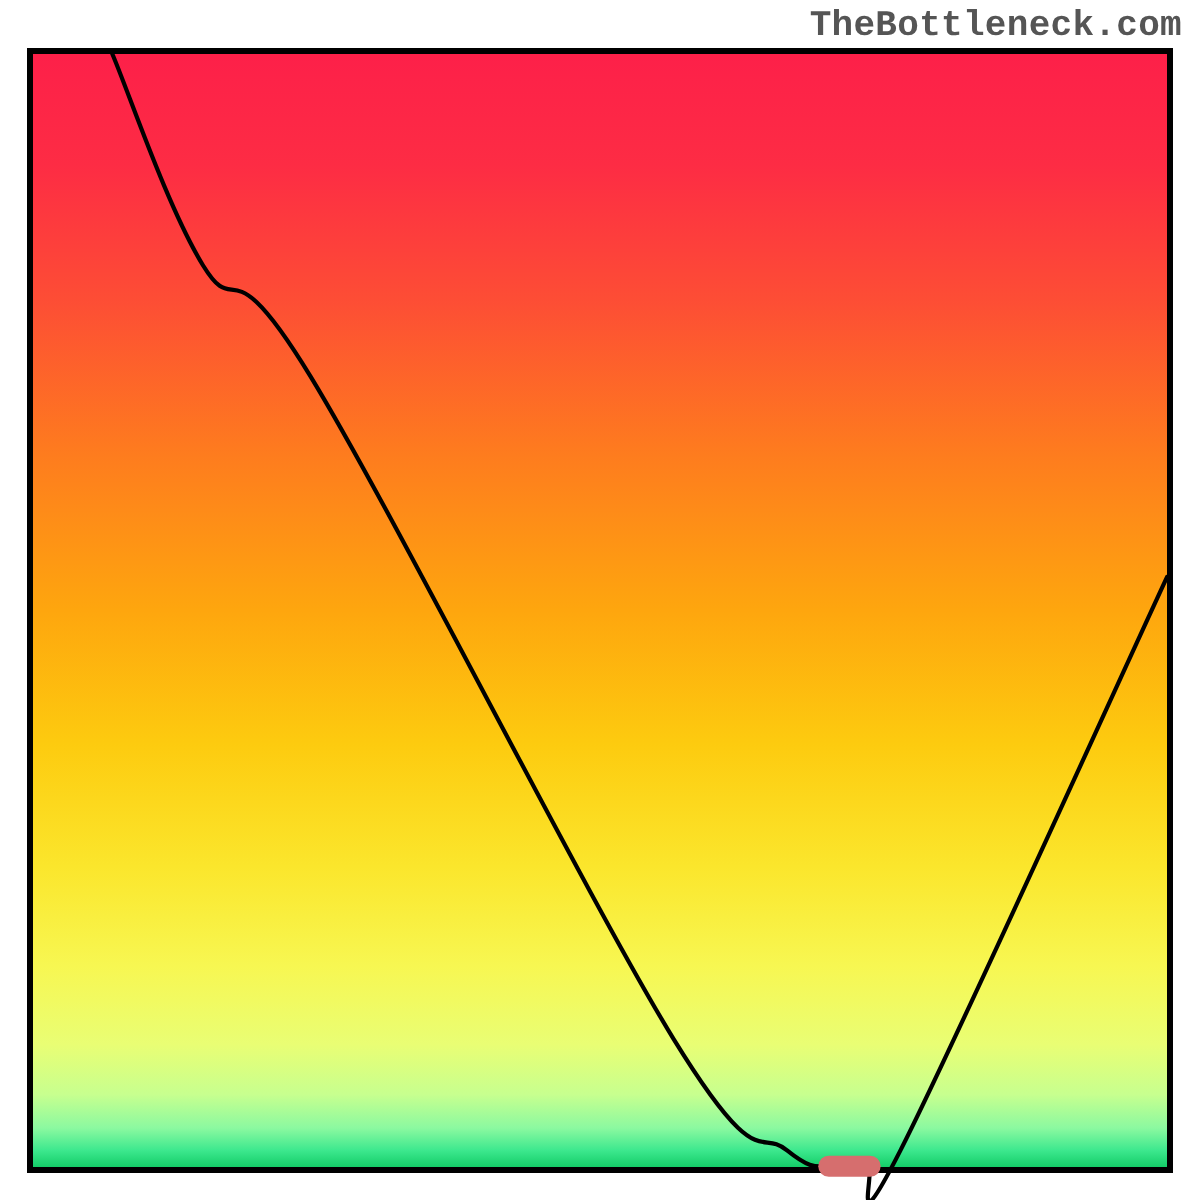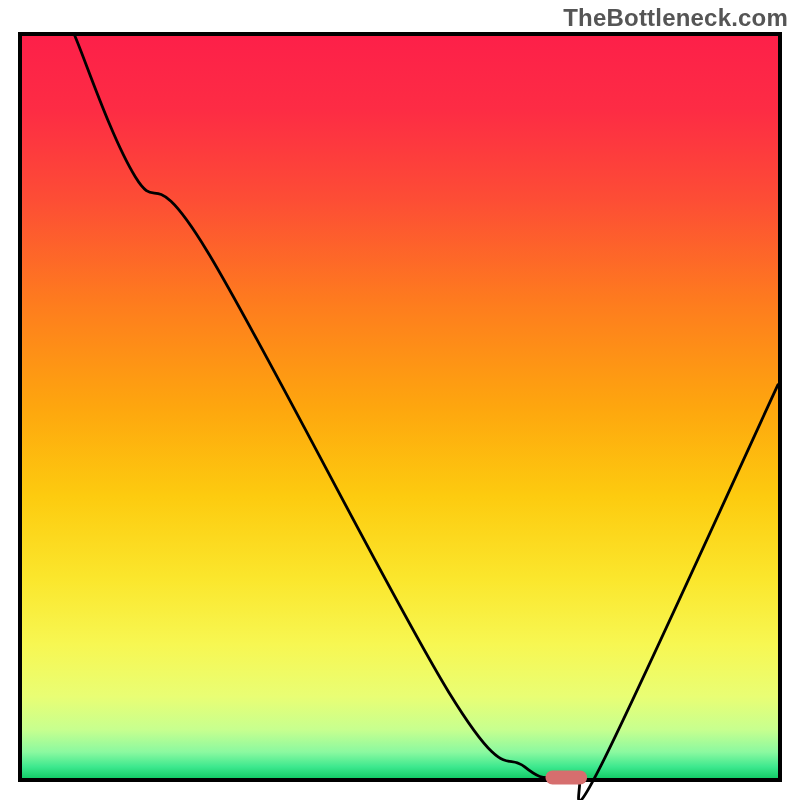--- a/index.html
+++ b/index.html
@@ -7,20 +7,21 @@
     padding: 0;
     width: 800px;
     height: 800px;
     background: #ffffff;
     font-family: Arial, Helvetica, sans-serif;
   }
   .container {
     position: relative;
     width: 800px;
     height: 800px;
+    font-family: Liberation Mono, monospace;
   }
   .watermark {
     position: absolute;
     top: 4px;
     right: 12px;
     font-size: 24px;
     font-weight: 600;
     color: #555555;
     letter-spacing: 0.2px;
     z-index: 10;

